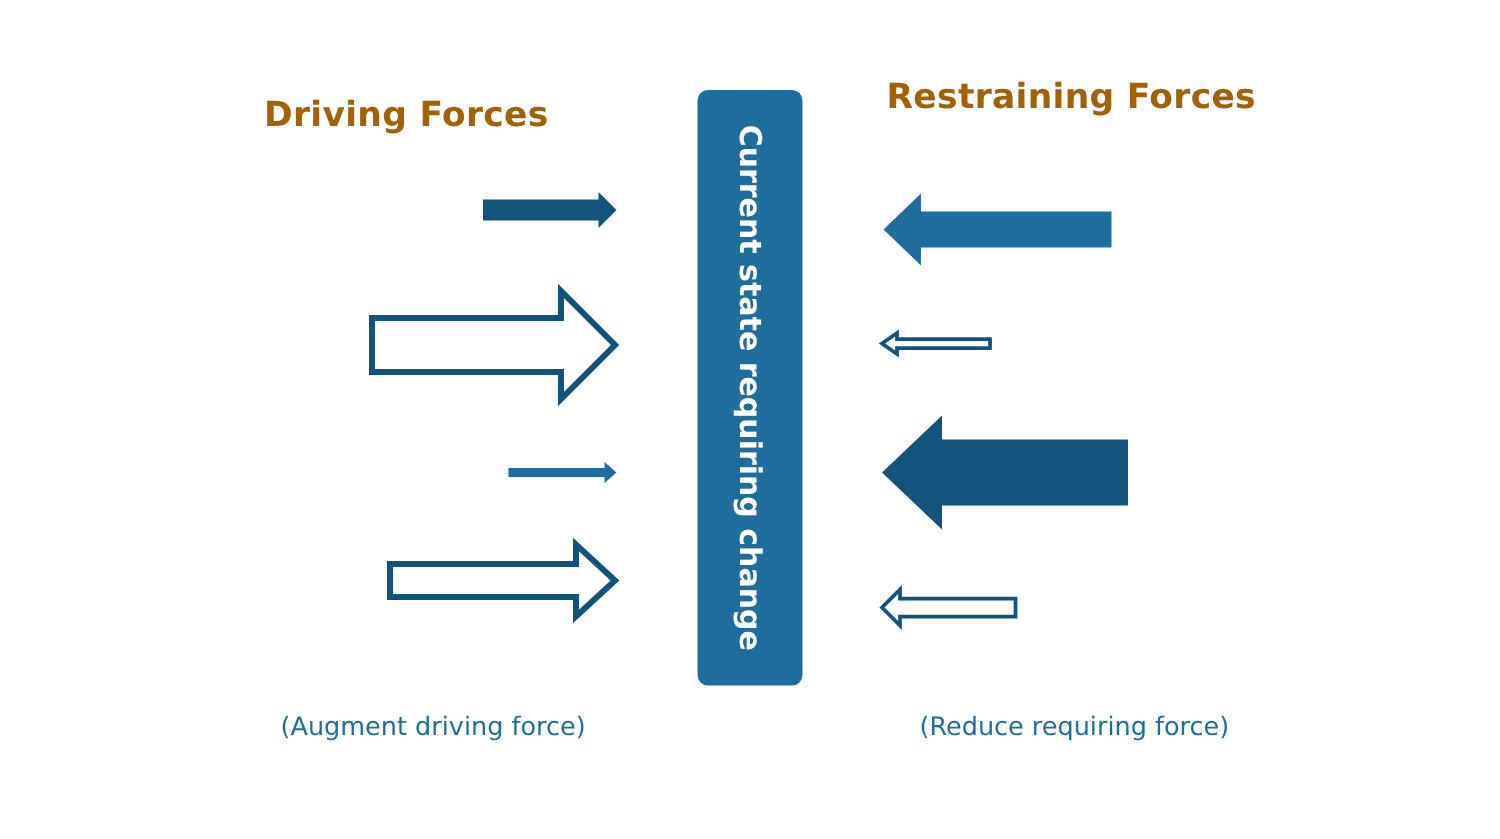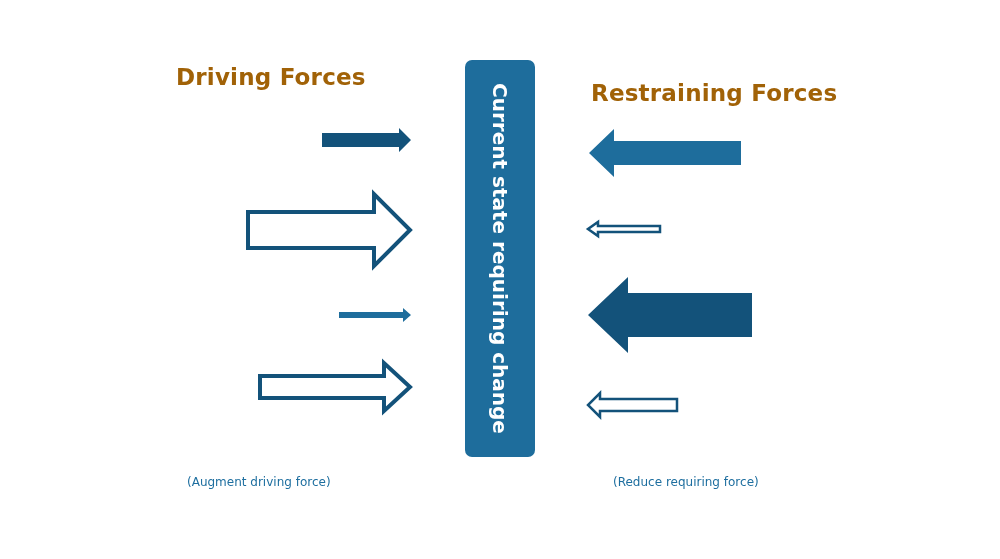--- a/index.html
+++ b/index.html
@@ -1,20 +1,20 @@
 <!DOCTYPE html>
 <html><head>
   <meta charset="utf-8">
   <style>
     html, body { margin: 0; padding: 0; background: #ffffff; }
     body { width: 1000px; height: 559px; position: relative; overflow: hidden; font-family: "DejaVu Sans", sans-serif; }
     .heading { position: absolute; font-weight: bold; font-size: 23px; color: #a16207; letter-spacing: 0.2px; white-space: nowrap; }
     #h-left { left: 176px; top: 64px; }
-    #h-right { left: 591px; top: 80px; }
-    .caption { position: absolute; font-size: 12px; color: #1d6e9f; white-space: nowrap; }
+    #h-right { left: 591px; top: 52px; }
+    .caption { position: absolute; font-size: 17px; color: #1d6e9f; white-space: nowrap; }
     #c-left { left: 187px; top: 475px; }
     #c-right { left: 613px; top: 475px; }
     #center-bar { position: absolute; left: 465px; top: 60px; width: 70px; height: 397px; background: #1e6d9c; border-radius: 7px; }
     #center-text { position: absolute; left: 0; top: 0; width: 397px; height: 70px; transform-origin: 0 0; transform: translate(70px, 0) rotate(90deg); display: flex; align-items: center; justify-content: center; color: #ffffff; font-weight: bold; font-size: 20px; white-space: nowrap; }
     svg#arrows { position: absolute; left: 0; top: 0; }
   </style>
 </head>
 <body>
 
 <div id="h-left" class="heading">Driving Forces</div>

